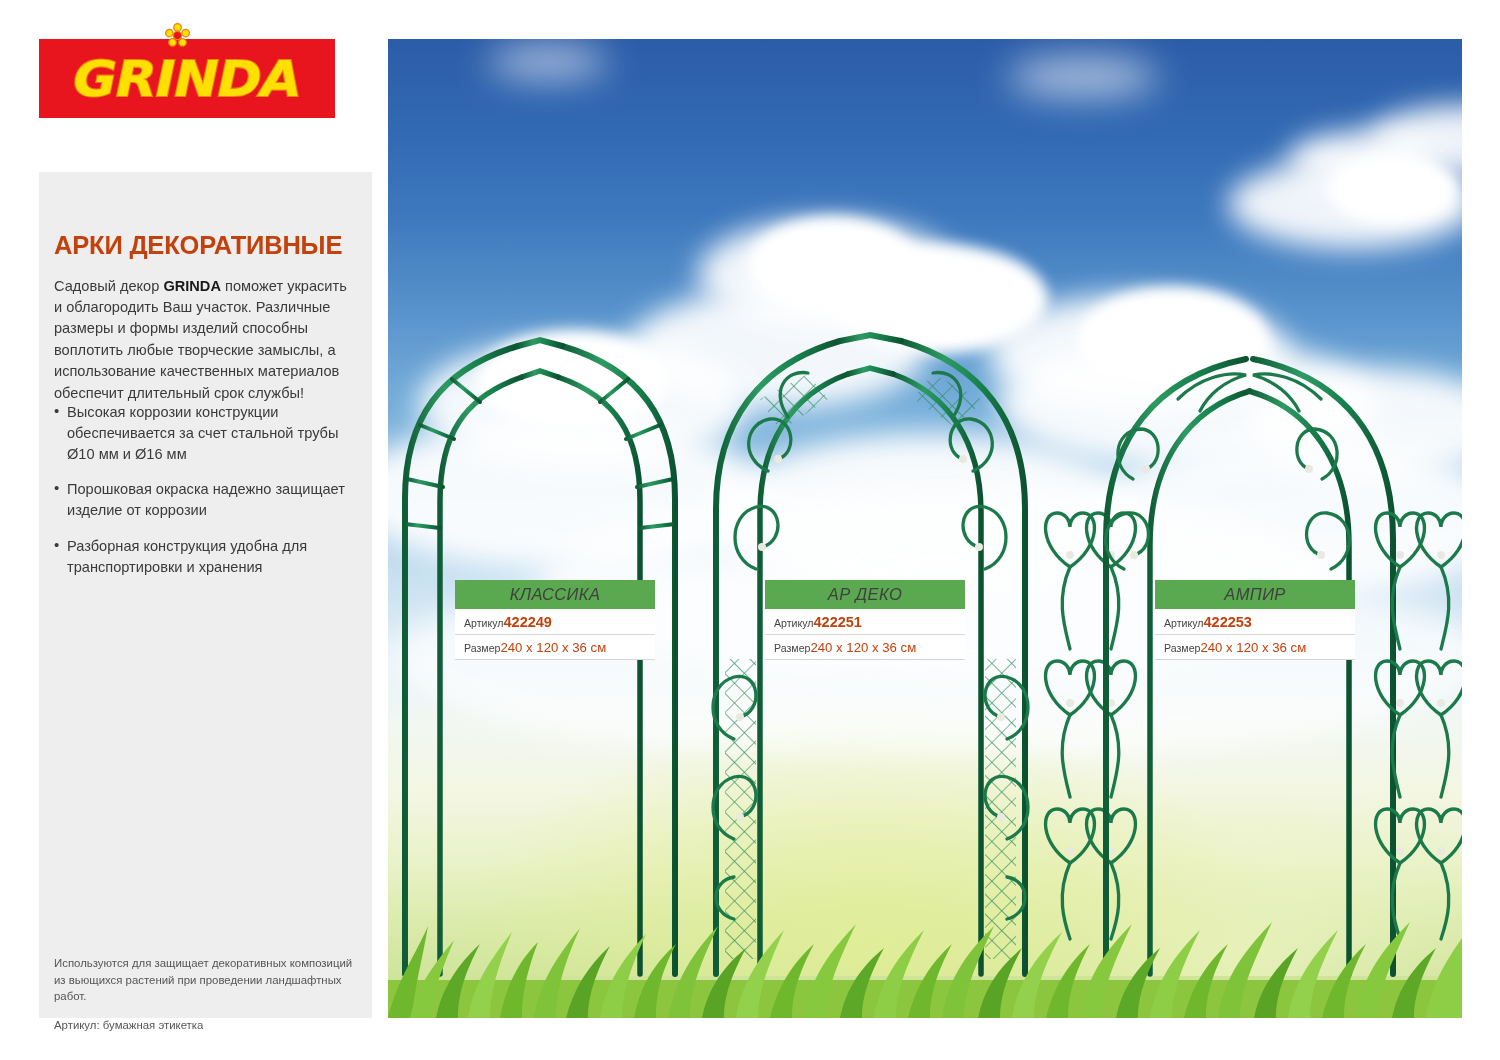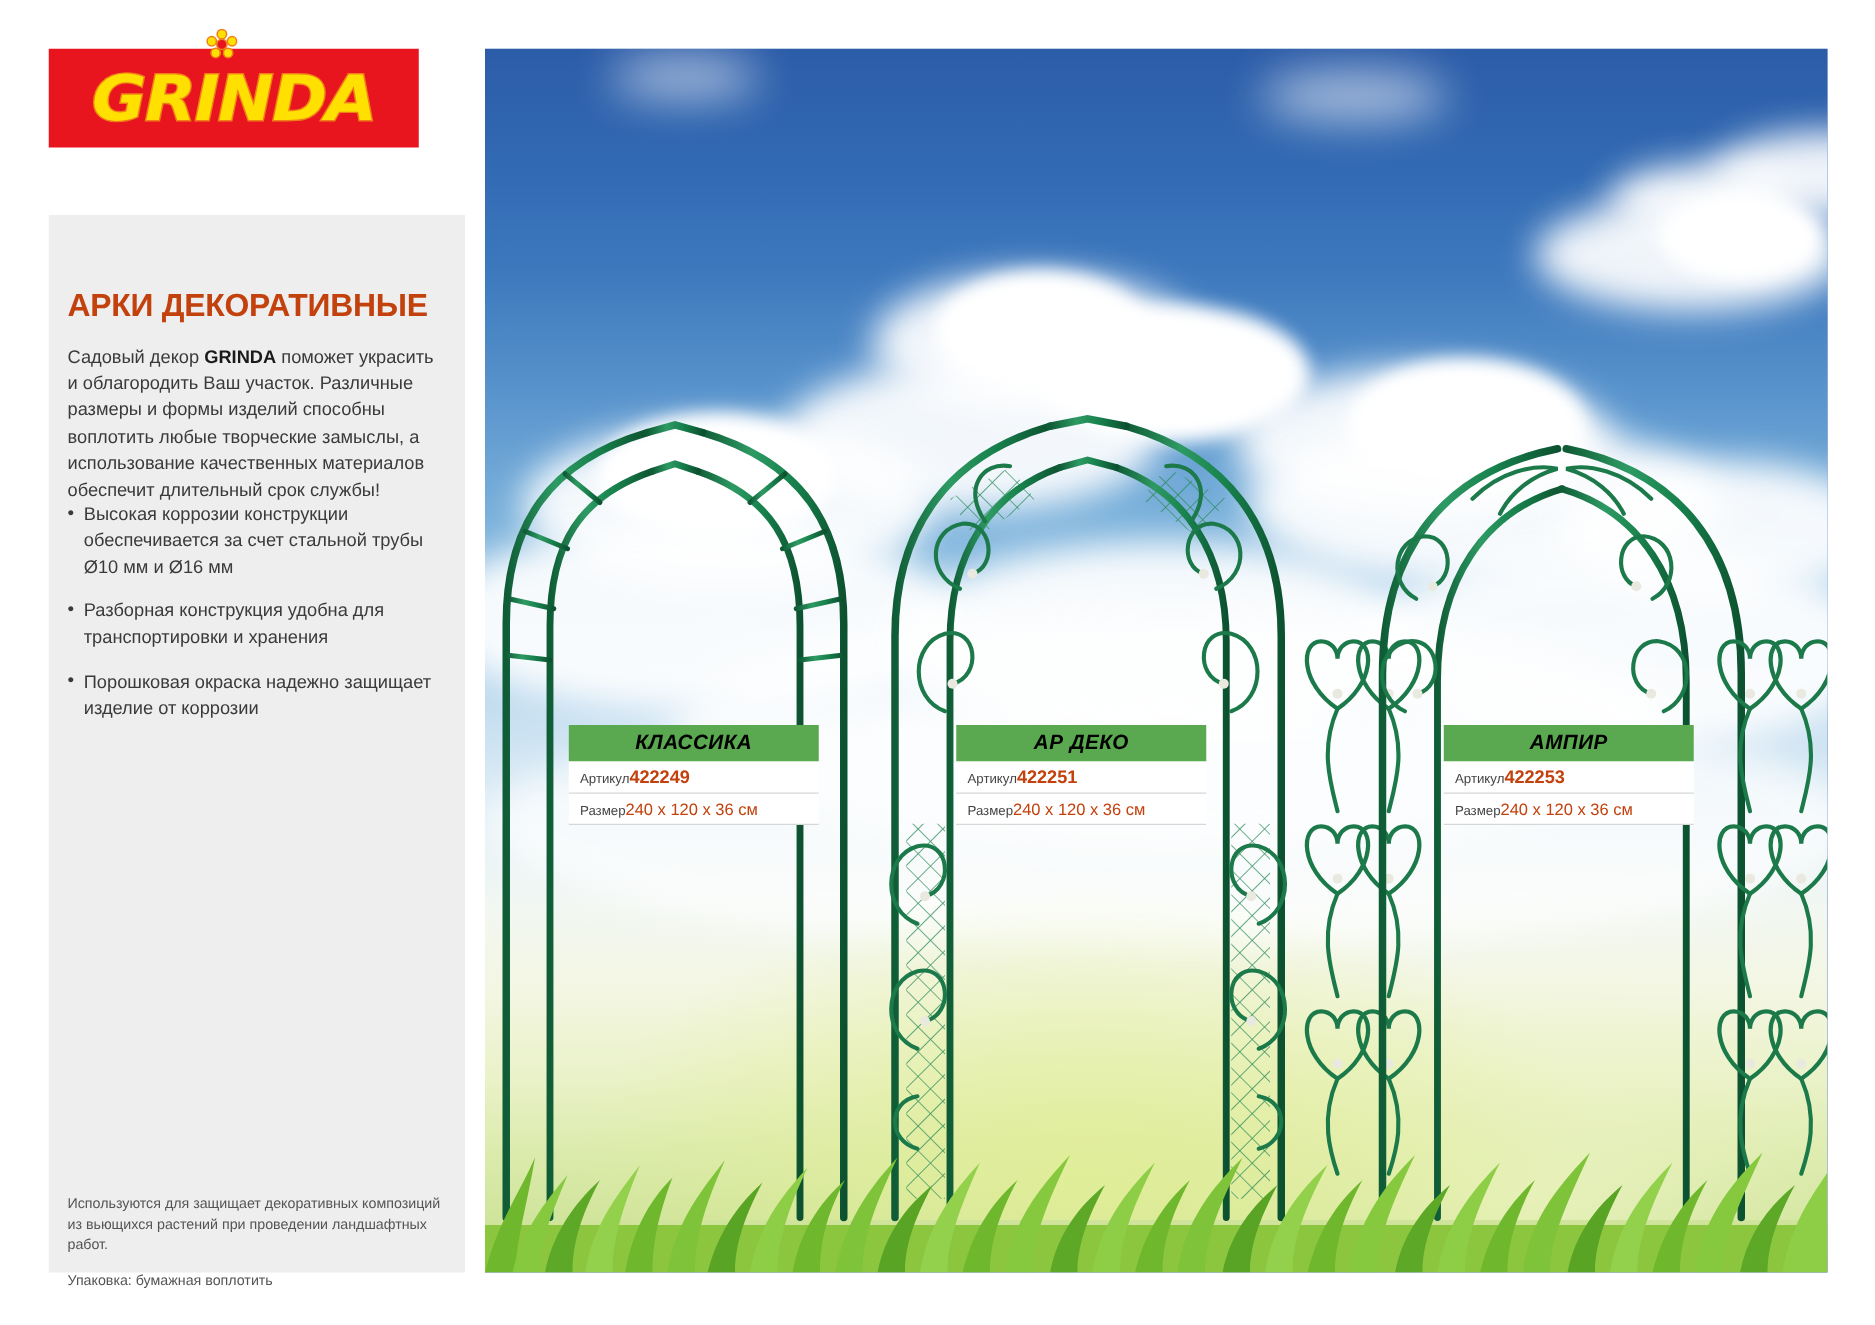--- a/index.html
+++ b/index.html
@@ -54,21 +54,21 @@
 
   #ground-glow{position:absolute;left:0;bottom:42px;width:100%;height:330px;
        background:radial-gradient(ellipse 55% 100% at 45% 90%, rgba(226,238,150,.85) 0%, rgba(226,238,150,0) 70%),
                   radial-gradient(ellipse 40% 80% at 78% 95%, rgba(240,245,200,.7) 0%, rgba(240,245,200,0) 70%);}
   #grass{position:absolute;left:0;bottom:0;width:100%;height:100px;}
 
   
   .card{position:absolute;width:200px;background:#ffffff;}
   .card-head{height:29px;background:#5aa84f;display:flex;align-items:center;
              justify-content:center;}
-  .card-head span{color:#000000;font-weight:bold;font-style:italic;font-size:16.5px;
+  .card-head span{color:#404040;font-weight:normal;font-style:italic;font-size:16.5px;
                   letter-spacing:.4px;}
   .card-row{display:flex;align-items:baseline;
             padding:5px 9px 4px 9px;border-bottom:1px solid #d7d7d7;}
   .card-row:last-child{border-bottom:1px solid #d7d7d7;}
   .card-key{font-size:10.6px;color:#444;}
   .card-val{font-size:13.2px;color:#c2410c;}
   .card-val.code{font-weight:bold;font-size:14.5px;}
 
   #card-1{left:67px;top:541px;}
   #card-2{left:377px;top:541px;}
@@ -94,27 +94,27 @@
 </div>
 
 <div id="sidebar"></div>
 
 <h1 id="page-title">АРКИ ДЕКОРАТИВНЫЕ</h1>
 
 <p id="intro"><span>Садовый декор </span><b>GRINDA</b><span> поможет украсить и облагородить Ваш участок. Различные размеры и формы изделий способны воплотить любые творческие замыслы, а использование качественных материалов обеспечит длительный срок службы!</span></p>
 
 <div id="bullets">
   <div class="bullet">Высокая коррозии конструкции обеспечивается за счет стальной трубы Ø10 мм и Ø16 мм</div>
+  <div class="bullet">Порошковая окраска надежно защищает изделие от коррозии</div>
   <div class="bullet">Разборная конструкция удобна для транспортировки и хранения</div>
-  <div class="bullet">Порошковая окраска надежно защищает изделие от коррозии</div>
 </div>
 
 <div id="footnote">
   <div>Используются для защищает декоративных композиций из вьющихся растений при проведении ландшафтных работ.</div>
-  <div class="pack">Упаковка: бумажная воплотить</div>
+  <div class="pack">Артикул: бумажная этикетка</div>
 </div>
 
 <div id="photo">
   <div id="sky"></div>
 
   <div class="cloud faint" style="left:100px;top:6px;width:120px;height:34px;"></div>
   <div class="cloud faint" style="left:620px;top:18px;width:150px;height:40px;"></div>
   <div class="cloud soft" style="left:980px;top:66px;width:190px;height:70px;"></div>
   <div class="cloud soft" style="left:900px;top:92px;width:150px;height:58px;"></div>
   <div class="cloud soft" style="left:840px;top:120px;width:250px;height:90px;"></div>

